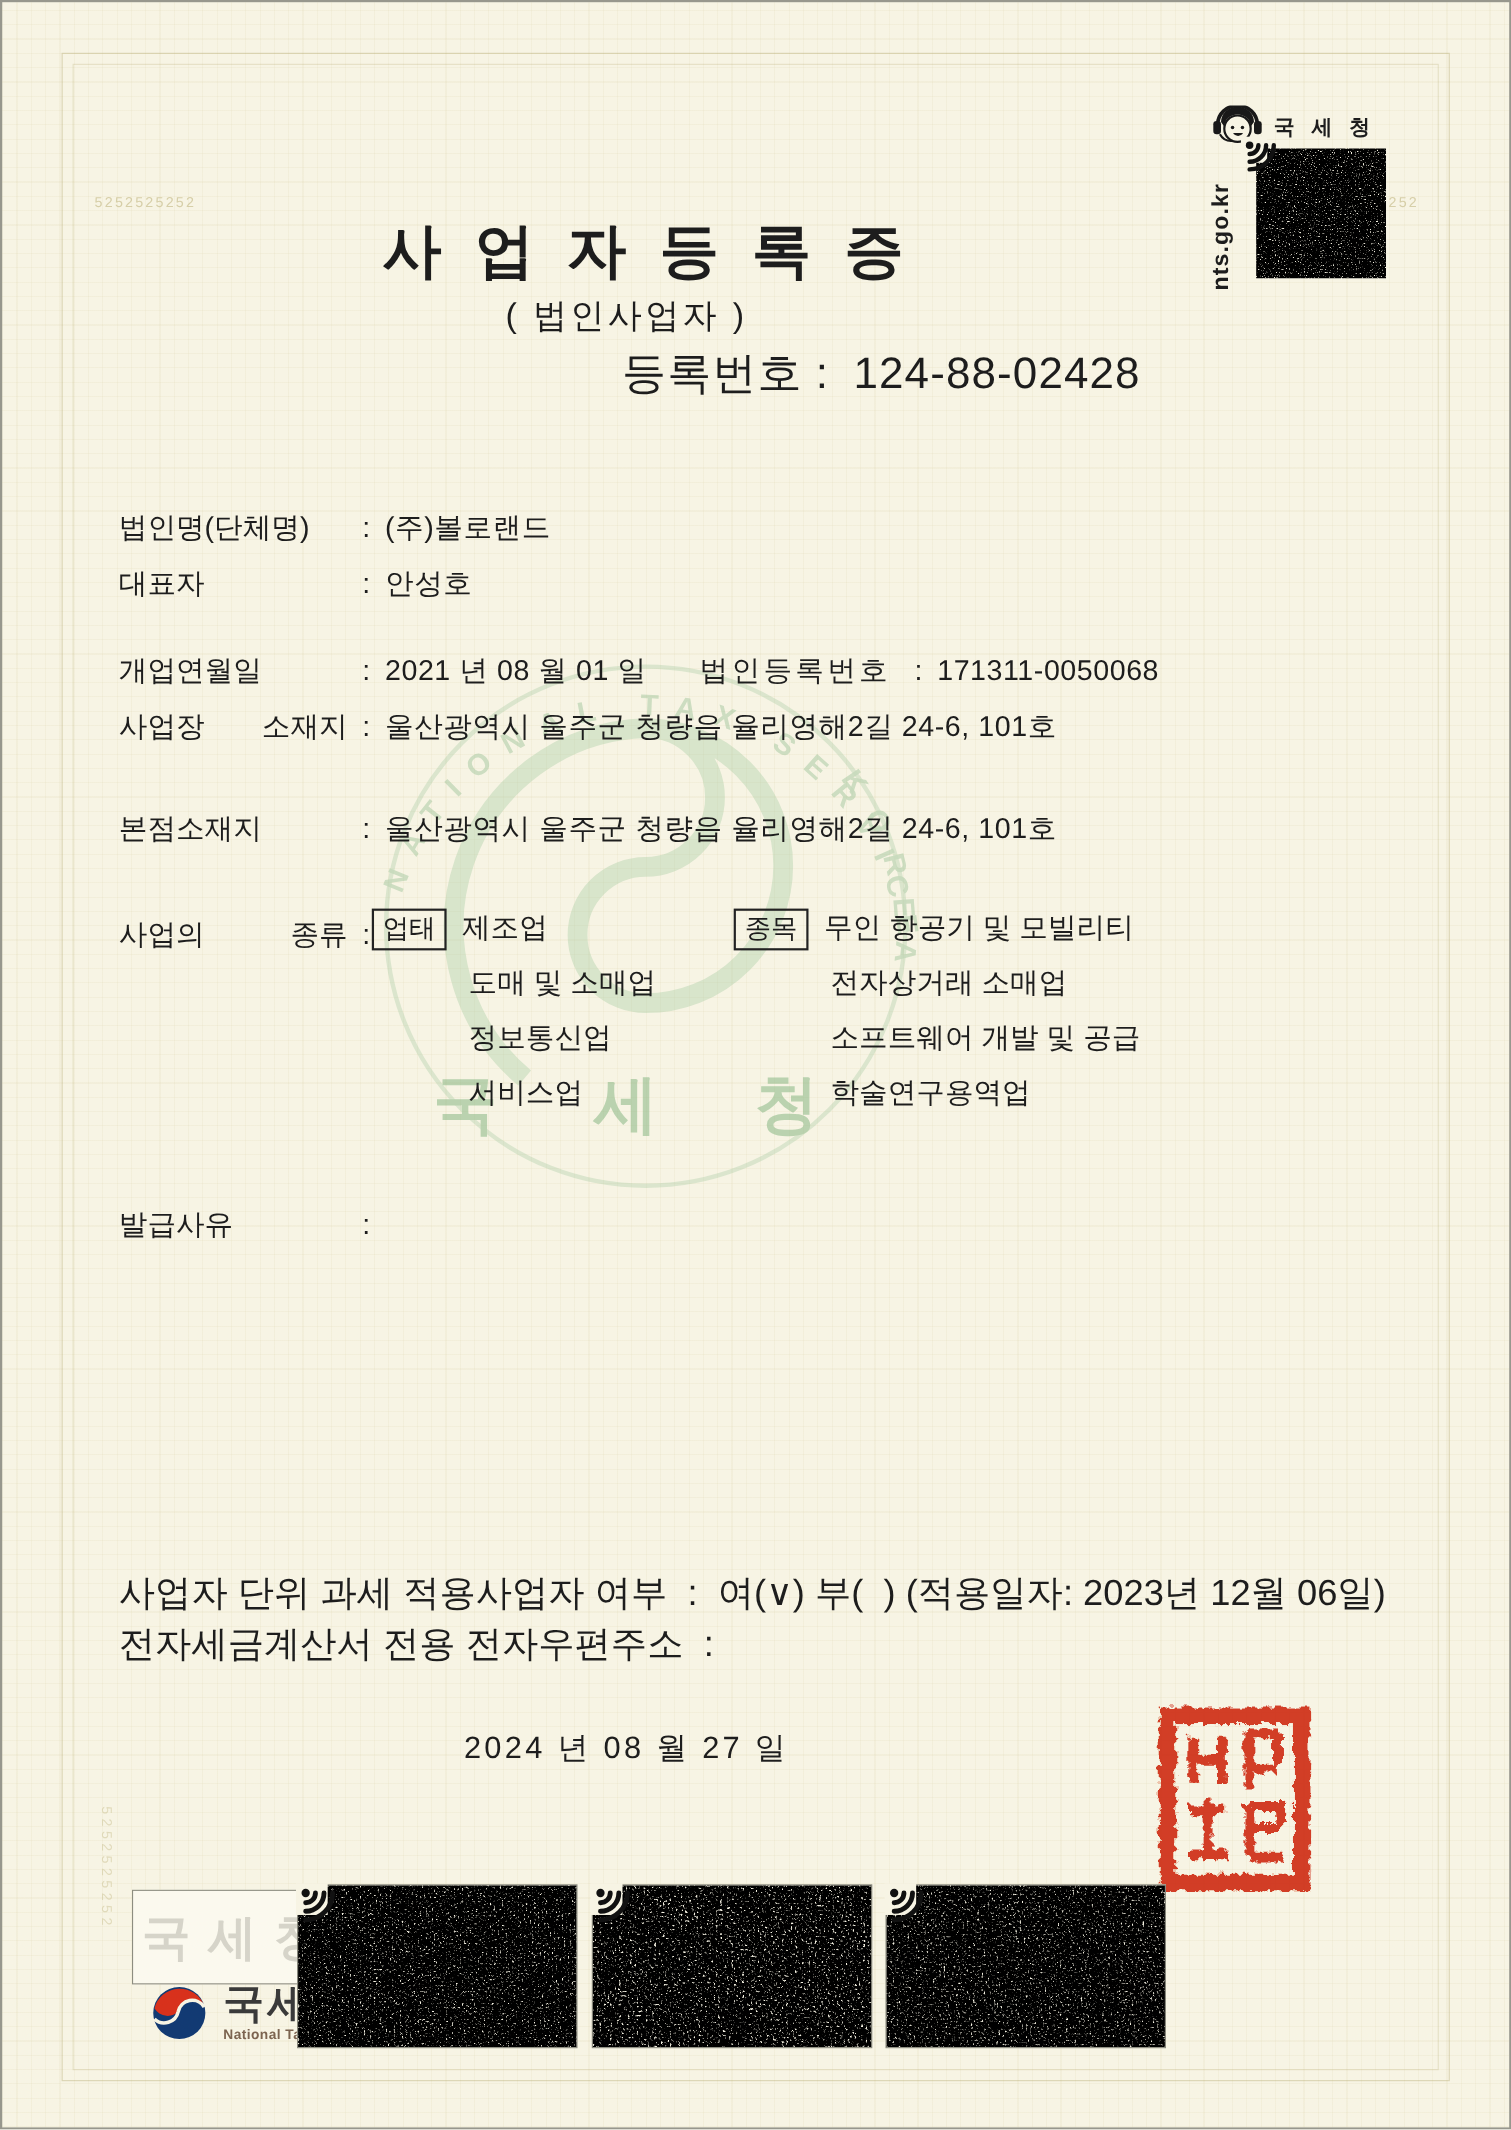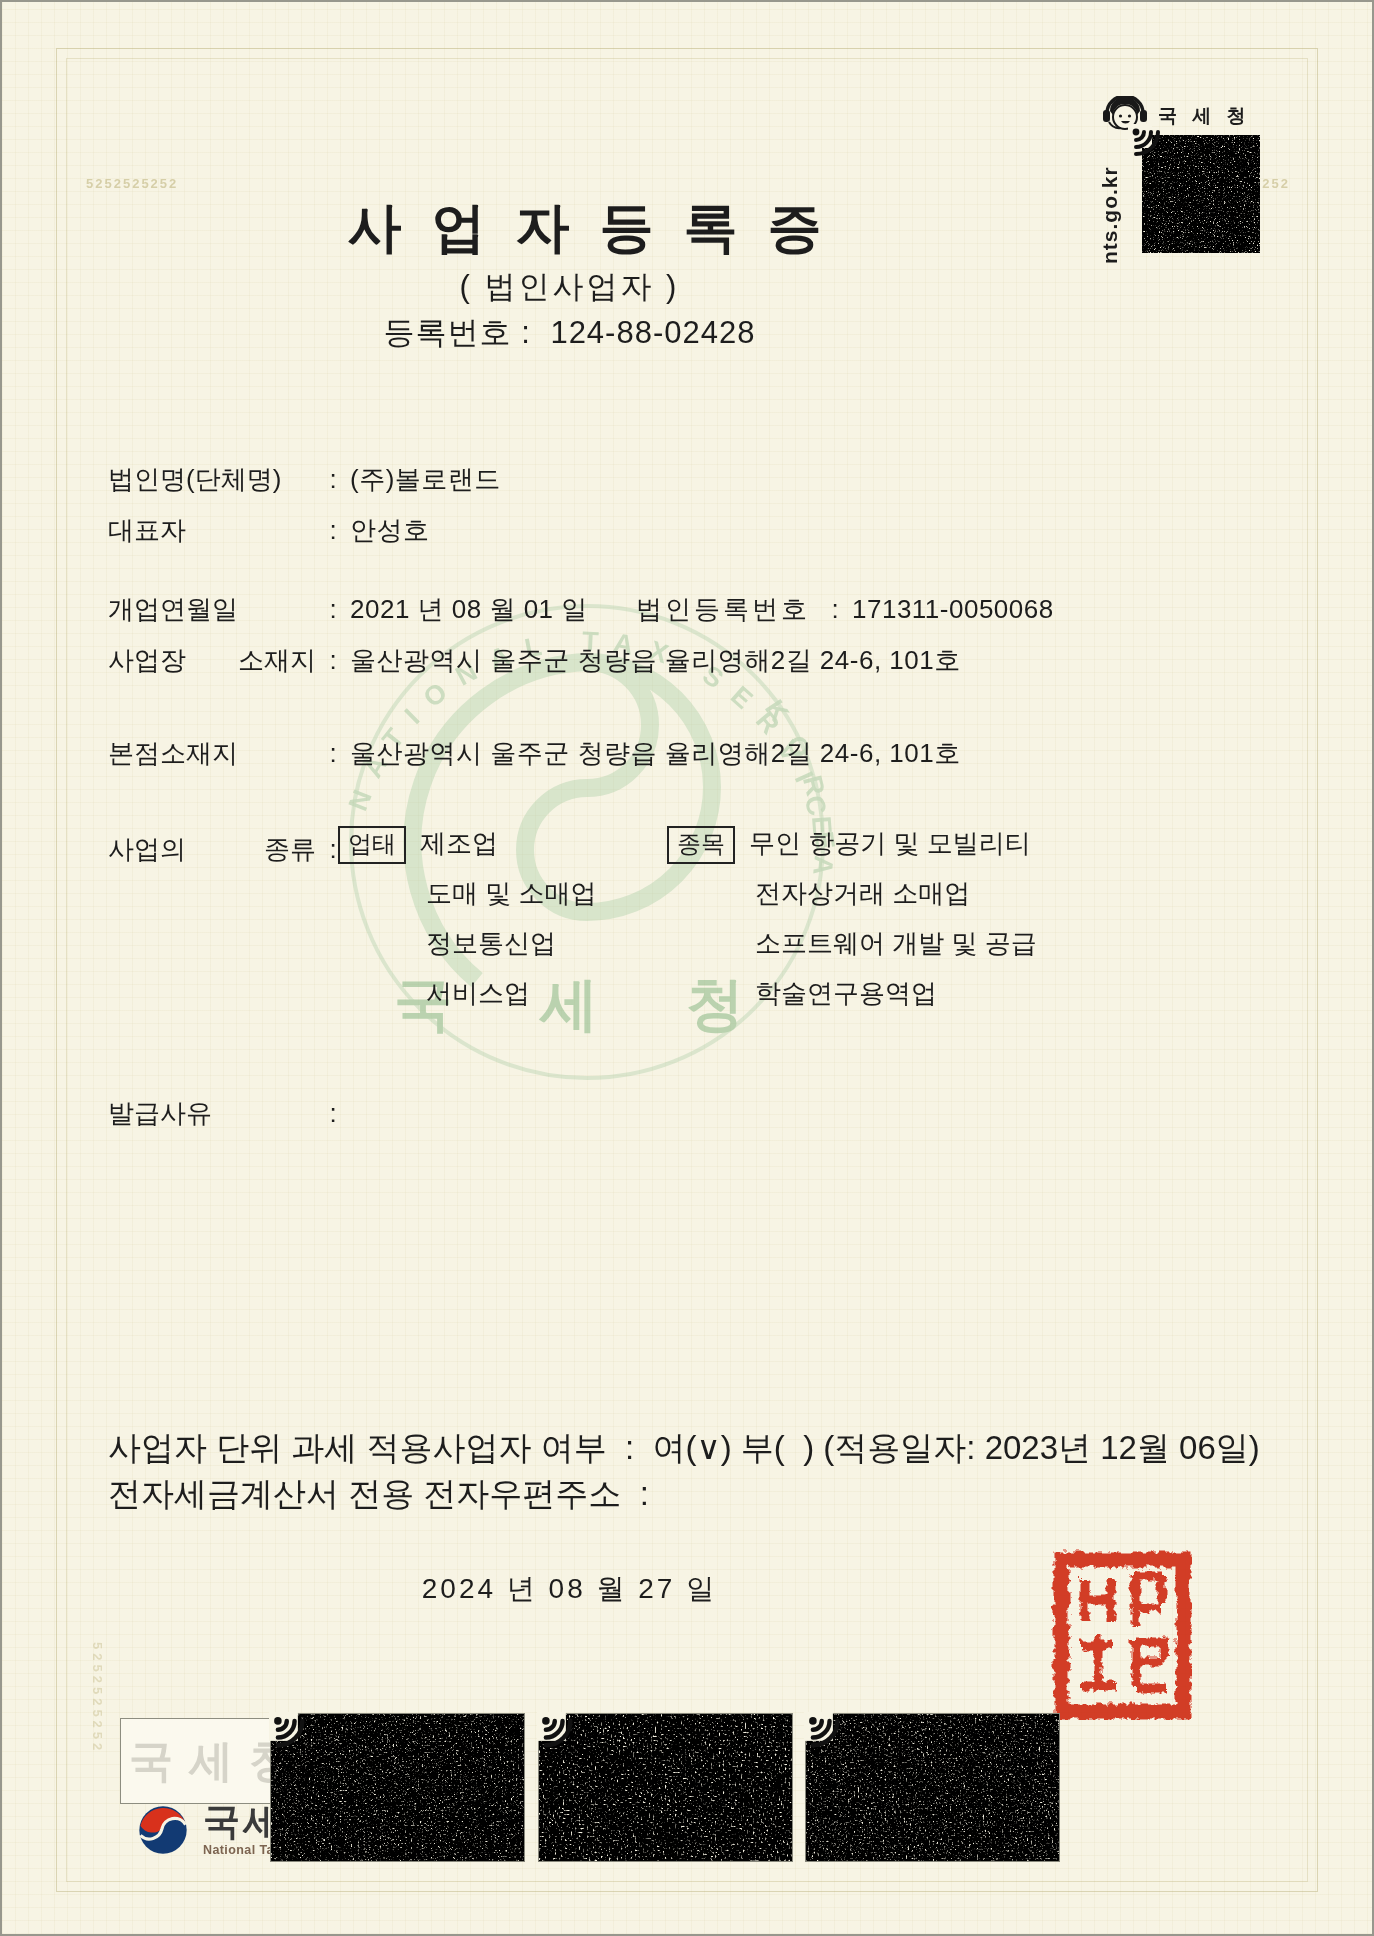--- a/index.html
+++ b/index.html
@@ -9,30 +9,30 @@
     background-image:
       repeating-linear-gradient(0deg, rgba(214,204,160,0.14) 0 1px, transparent 1px 13px),
       repeating-linear-gradient(90deg, rgba(214,204,160,0.14) 0 1px, transparent 1px 13px);
     border:2px solid #97978d;
     overflow:hidden;
     font-family:"Liberation Sans","DejaVu Sans",sans-serif;
     color:#1d1d1d;
   }
   .frame-outer{position:absolute;inset:46px 54px 42px 54px;border:1px solid rgba(176,166,104,0.40);pointer-events:none;}
   .frame-inner{position:absolute;inset:56px 64px 52px 64px;border:1px solid rgba(176,166,104,0.26);pointer-events:none;}
-  .orn{position:absolute;font-size:13px;color:#cfc69a;letter-spacing:2px;font-weight:bold;opacity:.8;}
+  .orn{position:absolute;font-size:13px;color:#cfc69a;letter-spacing:2px;font-weight:normal;opacity:.8;}
   .orn.left{left:84px;top:174px;}
   .orn.right{right:82px;top:174px;}
   .orn.vert{left:88px;top:1640px;writing-mode:vertical-rl;letter-spacing:4px;opacity:.55;}
 
   
   .center-line{position:absolute;left:100px;width:935px;text-align:center;white-space:nowrap;}
   .doc-title{top:190px;font-size:54px;font-weight:bold;letter-spacing:30px;padding-left:30px;}
   .doc-subtitle{top:264px;font-size:31px;letter-spacing:3px;}
-  .doc-regno{top:310px;font-size:31px;letter-spacing:1px;}
+  .doc-regno{top:310px;font-size:40px;letter-spacing:1px;text-align:right;}
   .doc-regno .num{margin-left:10px;}
   .issue-date{top:1568px;font-size:28px;letter-spacing:3px;}
   .issuer{top:1626px;font-size:46px;font-weight:bold;letter-spacing:20px;padding-left:20px;}
 
   
   .row{position:absolute;left:106px;font-size:26px;white-space:nowrap;}
   .lbl{display:inline-block;width:208px;text-align:justify;text-align-last:justify;}
   .colon{display:inline-block;width:34px;text-align:center;}
   .val{letter-spacing:.5px;}
   .val.w286{display:inline-block;width:286px;}

